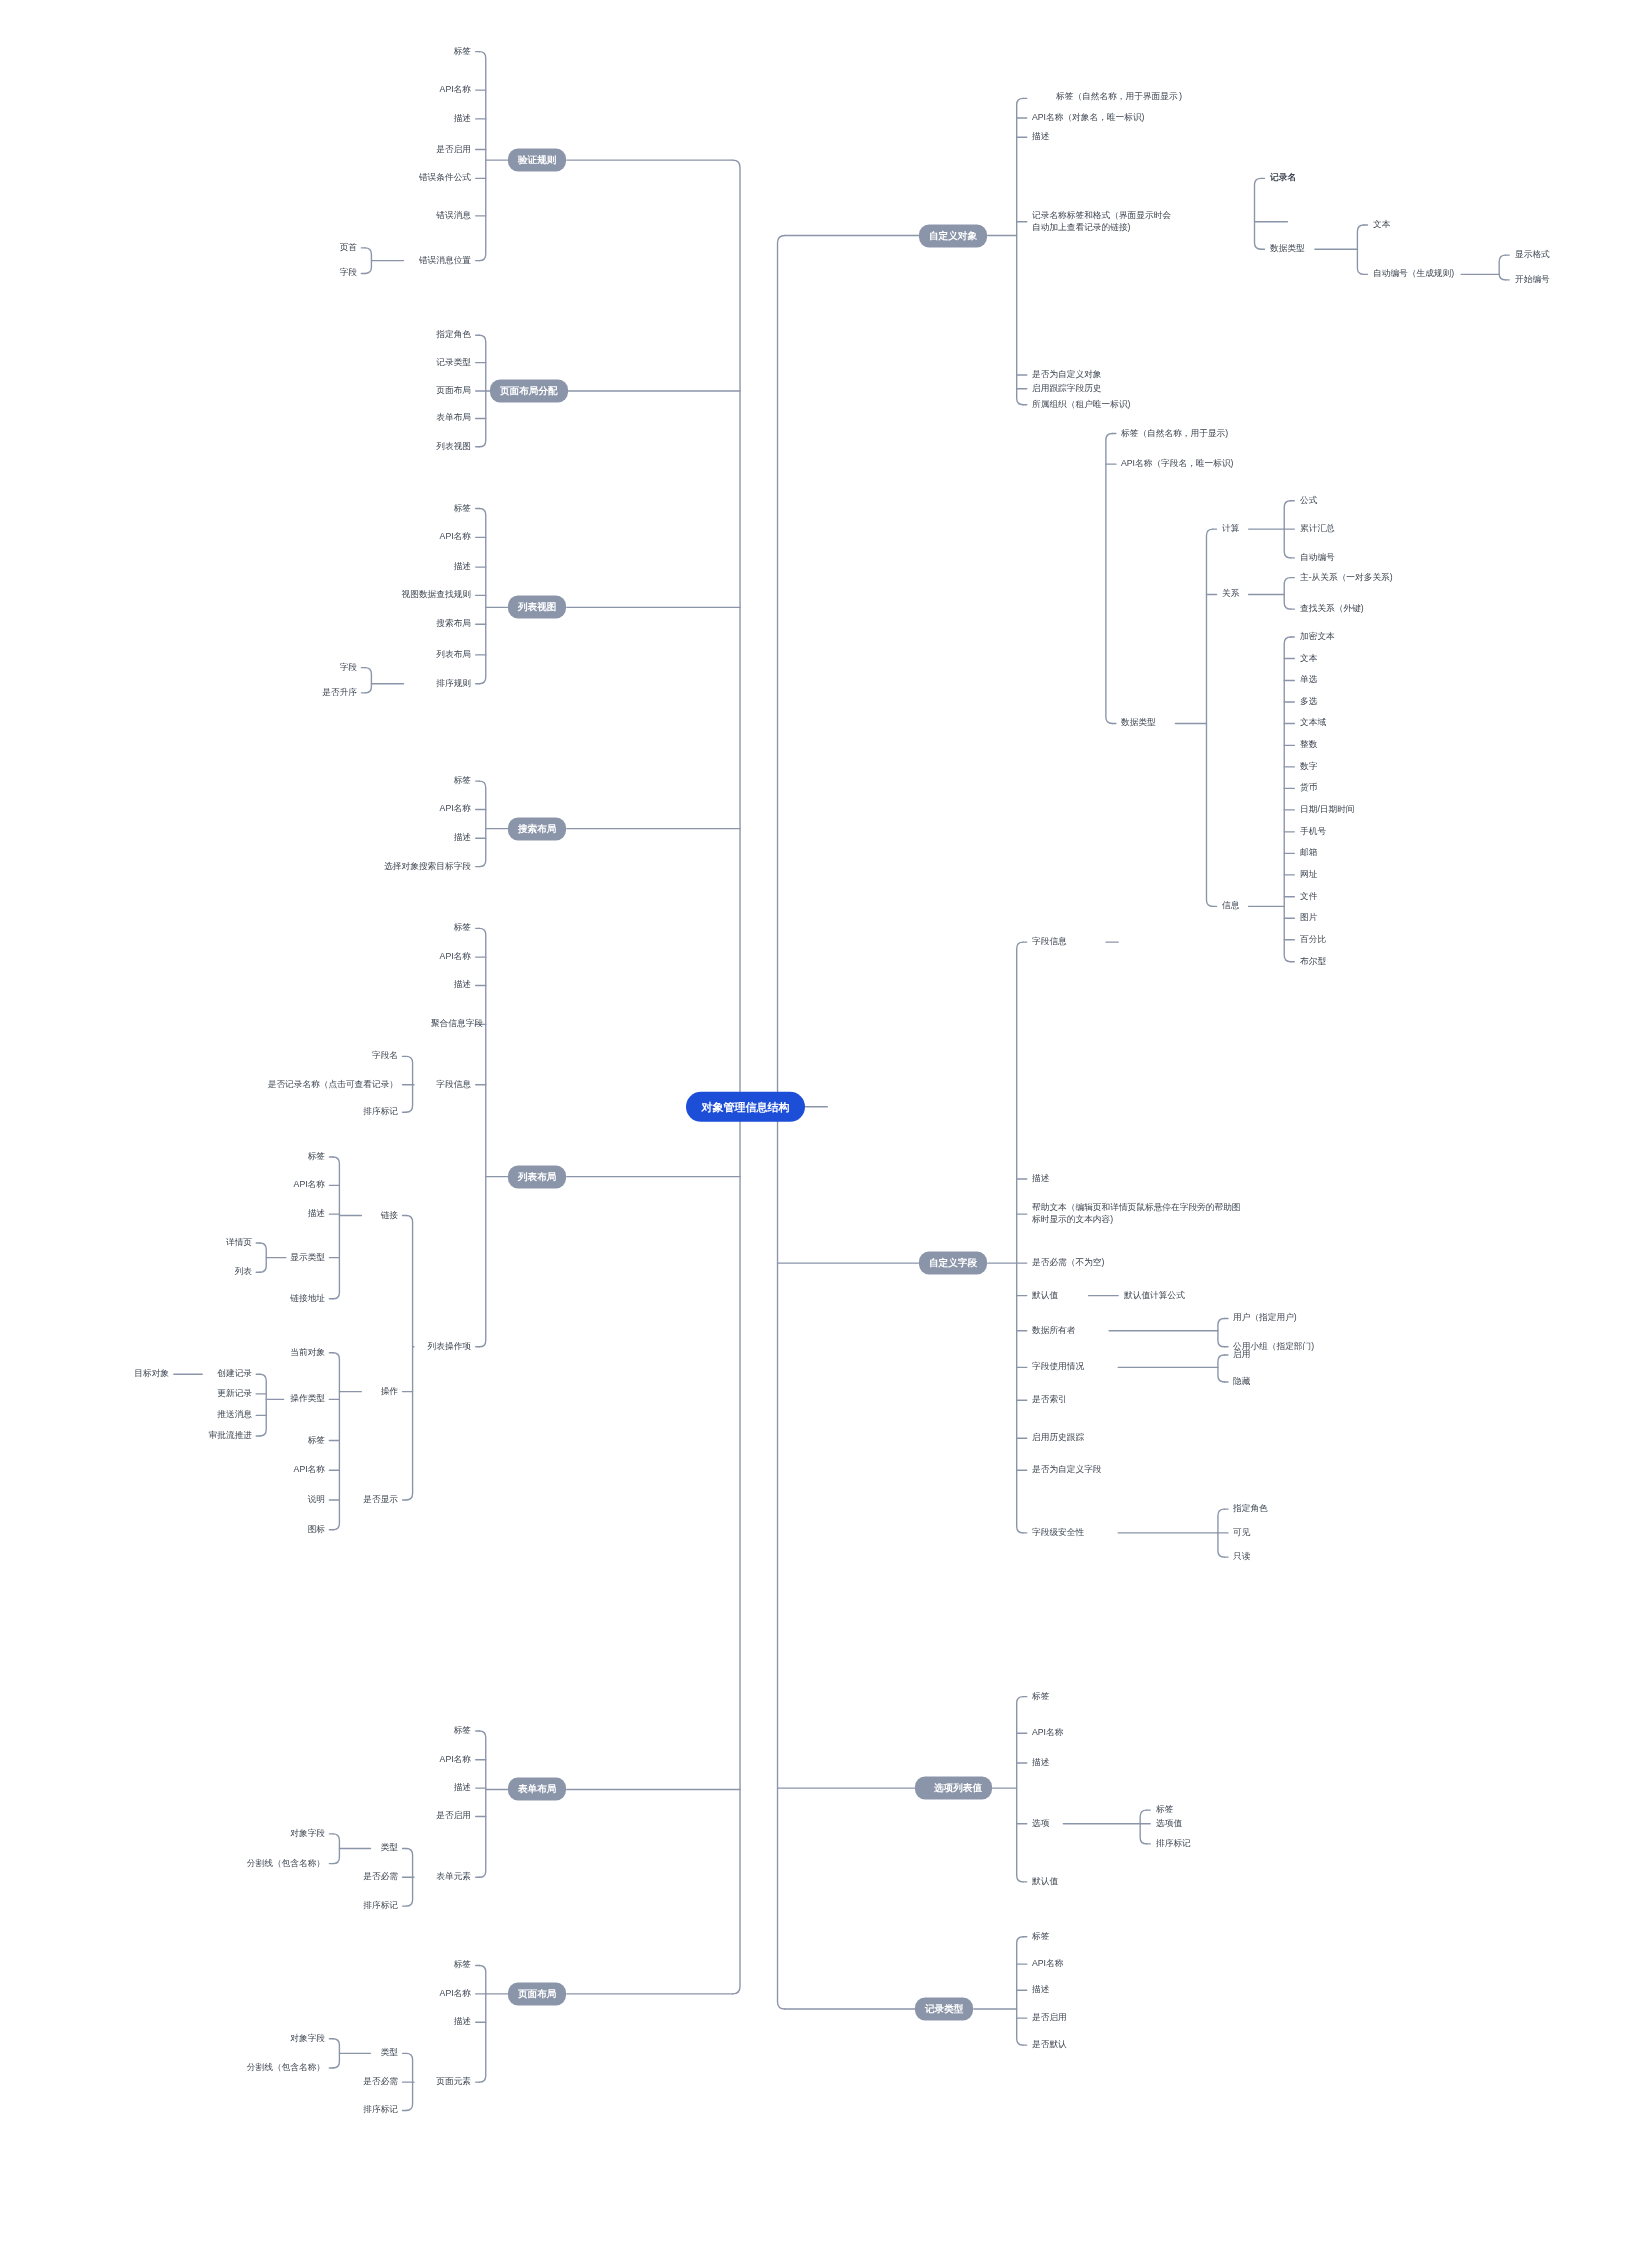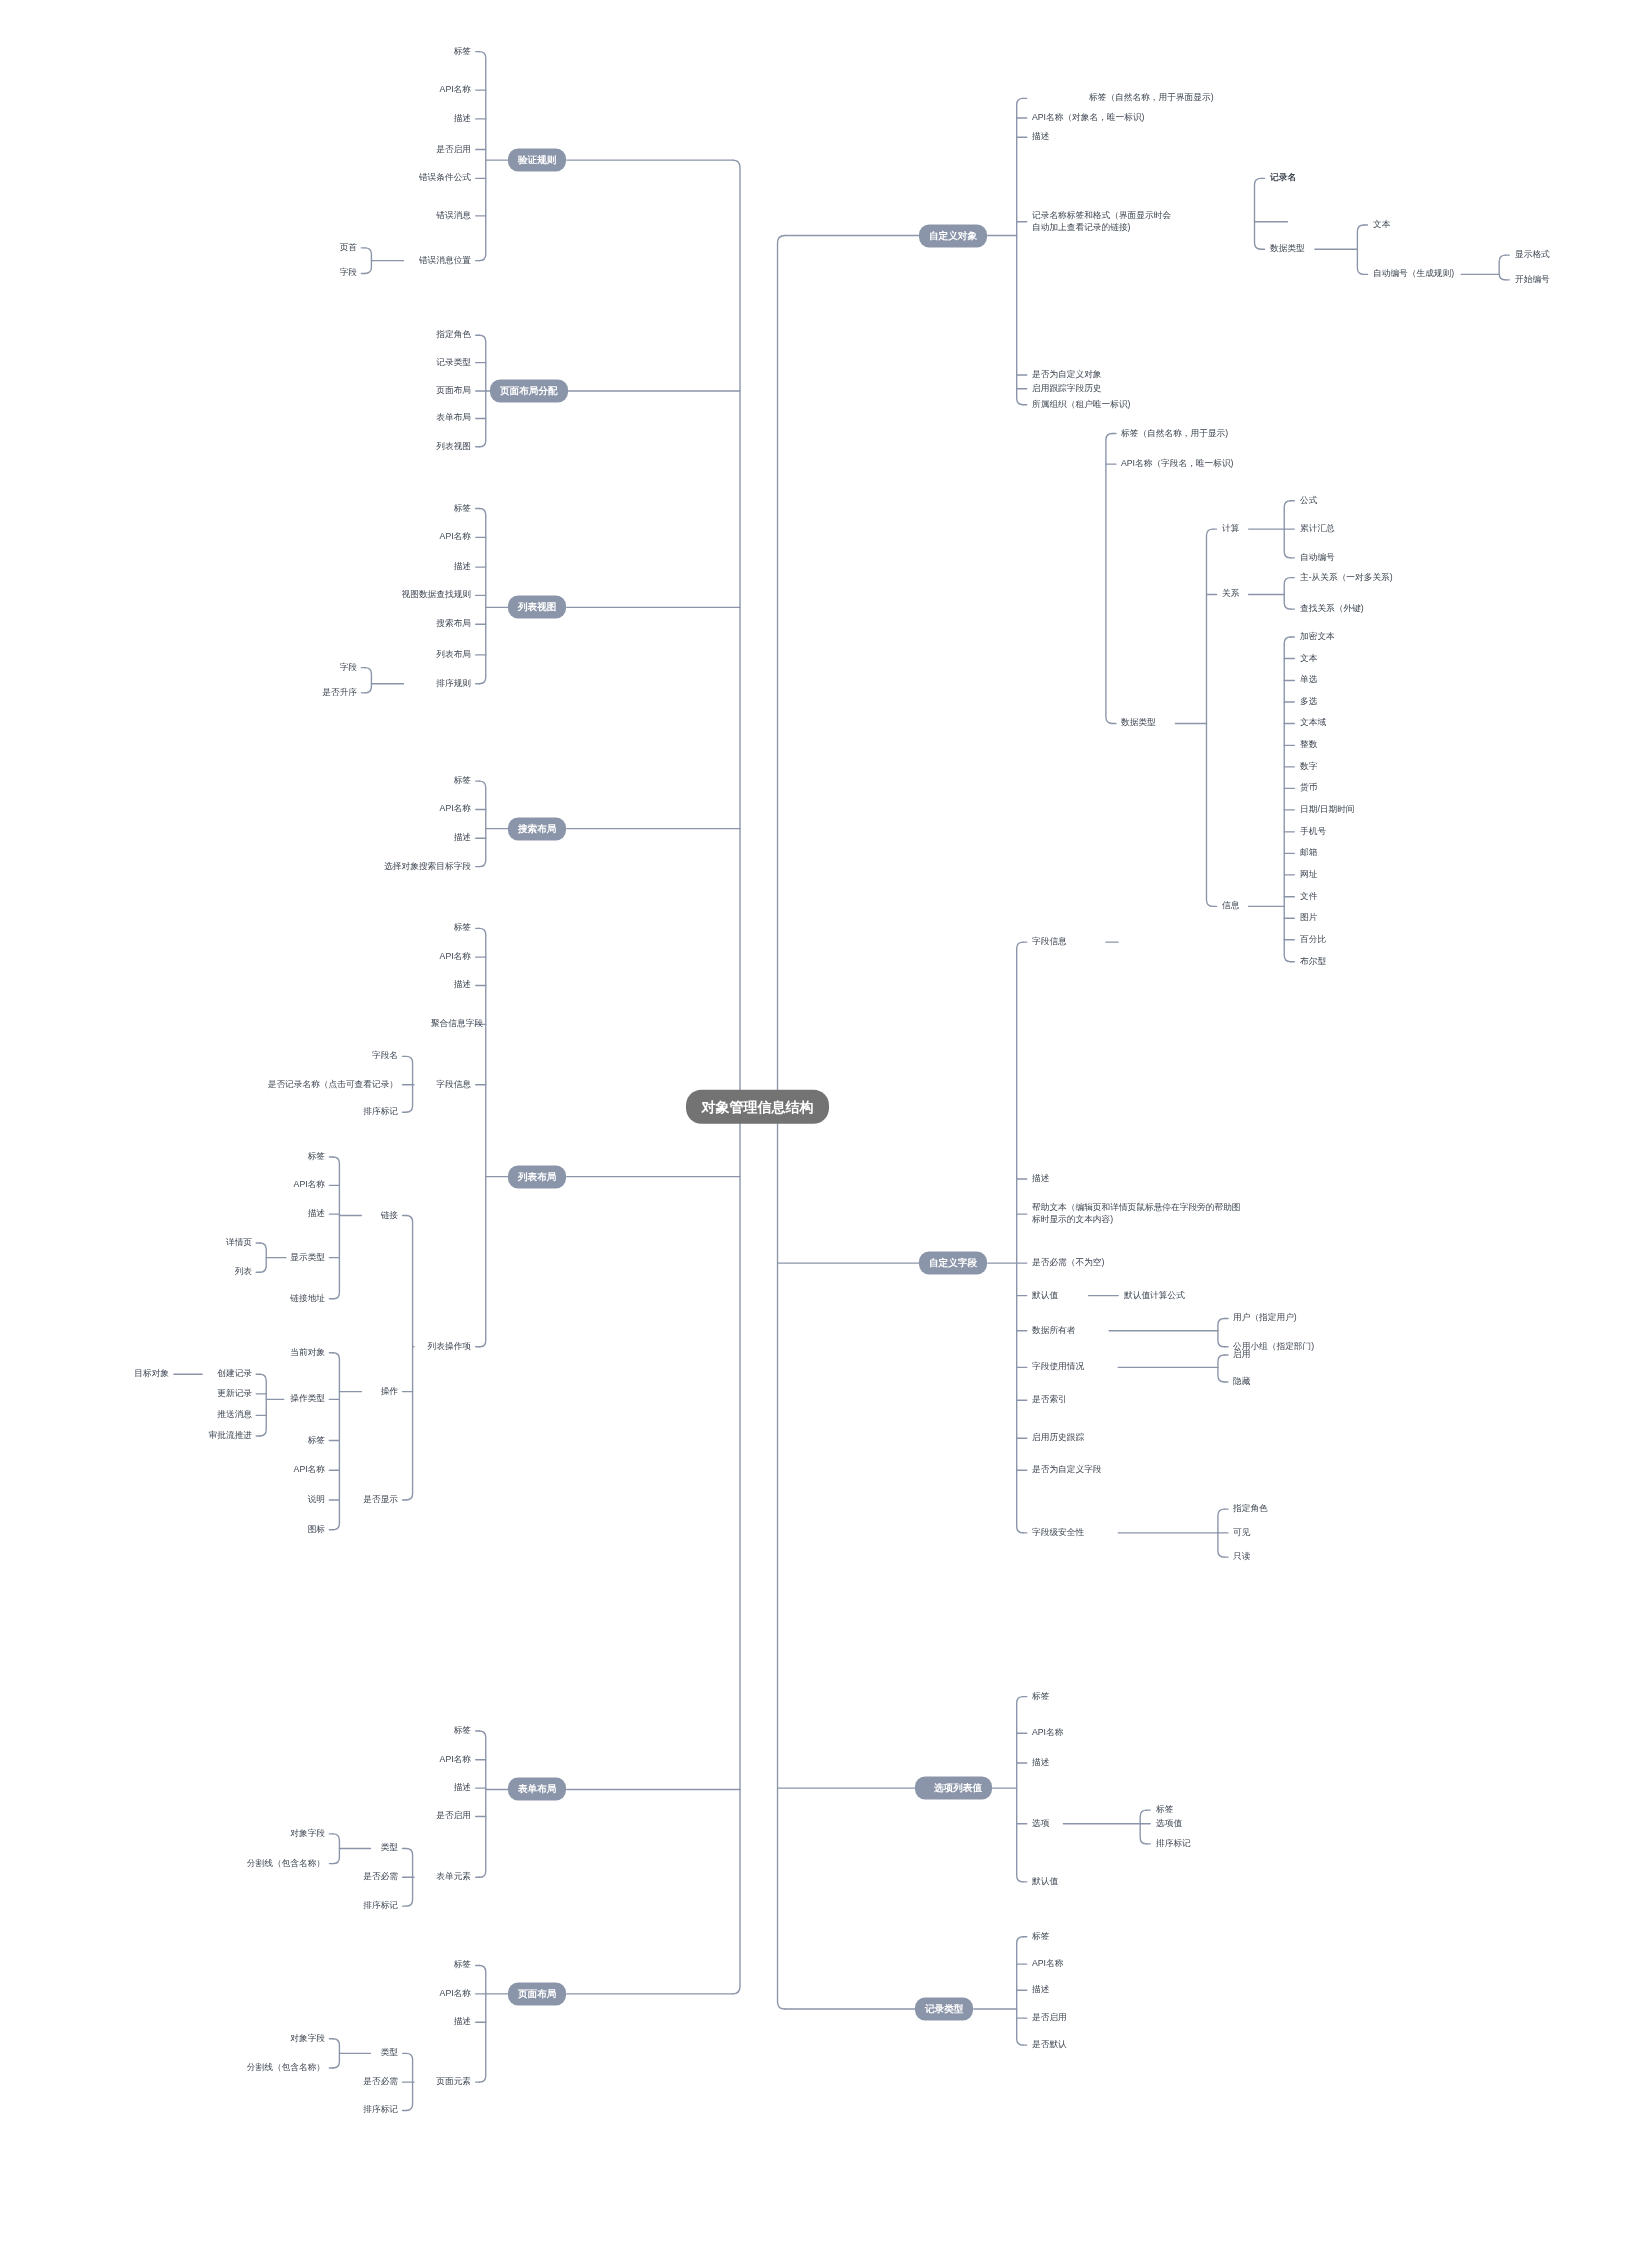--- a/index.html
+++ b/index.html
@@ -4,22 +4,22 @@
 <style>
   html,body{margin:0;padding:0;background:#ffffff;}
   body{font-family:"Liberation Sans","DejaVu Sans",sans-serif;}
   #stage{position:relative;width:1652px;height:2250px;background:#fff;overflow:hidden;}
   #wires{position:absolute;left:0;top:0;width:1652px;height:2250px;pointer-events:none;}
   .node{position:absolute;transform:translateY(-50%);white-space:pre;line-height:1.35;}
   .leaf{color:#3c4450;font-size:8.7px;}
   .leaf.r{text-align:right;}
   .pill{color:#ffffff;font-weight:bold;background:#8b95a9;border-radius:10px;
         padding:5px 10px;font-size:9.6px;text-align:center;box-sizing:border-box;}
-  .root{color:#ffffff;font-weight:bold;background:#737373;border-radius:15.5px;
-        padding:7.8px 15.5px;font-size:14px;text-align:center;}
+  .root{color:#ffffff;font-weight:bold;background:#1d4ed8;border-radius:15.5px;
+        padding:7.8px 15.5px;font-size:11px;text-align:center;}
 </style>
 </head>
 <body>
 
 <div id="stage">
   <svg id="wires" viewBox="0 0 3612 4920" width="1652" height="2250">
       <path d="M 1111 350 L 1062 350" fill="none" stroke="#8b95a9" stroke-width="3" stroke-linecap="round" stroke-linejoin="round"></path>
       <path d="M 1048 113 Q 1062 113 1062 127 L 1062 556 Q 1062 570 1048 570" fill="none" stroke="#8b95a9" stroke-width="3" stroke-linecap="round" stroke-linejoin="round"></path>
       <path d="M 1048 113 L 1040 113" fill="none" stroke="#8b95a9" stroke-width="3" stroke-linecap="round" stroke-linejoin="round"></path>
       <path d="M 1062 197 L 1040 197" fill="none" stroke="#8b95a9" stroke-width="3" stroke-linecap="round" stroke-linejoin="round"></path>
@@ -331,21 +331,21 @@
     <div class="node leaf r" style="top: 1965px; right: 1181px;">标签</div>
     <div class="node leaf r" style="top: 1994px; right: 1181px;">API名称</div>
     <div class="node leaf r" style="top: 2022px; right: 1181px;">描述</div>
     <div class="node leaf r" style="top: 2082px; right: 1181px;">页面元素</div>
     <div class="node leaf r" style="top: 2053px; right: 1254px;">类型</div>
     <div class="node leaf r" style="top: 2082px; right: 1254px;">是否必需</div>
     <div class="node leaf r" style="top: 2110px; right: 1254px;">排序标记</div>
     <div class="node leaf r" style="top: 2039px; right: 1327px;">对象字段</div>
     <div class="node leaf r" style="top: 2068px; right: 1327px;">分割线（包含名称）</div>
     <div class="node pill" style="top: 236px; left: 919px;">自定义对象</div>
-    <div class="node leaf" style="top: 98px; left: 1089px;">标签（自然名称，用于界面显示)</div>
+    <div class="node leaf" style="top: 98px; left: 1056px; font-family: Liberation Mono, monospace;">标签（自然名称，用于界面显示)</div>
     <div class="node leaf" style="top: 118px; left: 1032px;">API名称（对象名，唯一标识)</div>
     <div class="node leaf" style="top: 137px; left: 1032px;">描述</div>
     <div class="node leaf" style="top: 222px; left: 1032px;">记录名称标签和格式（界面显示时会
 自动加上查看记录的链接)</div>
     <div class="node leaf" style="top: 375px; left: 1032px;">是否为自定义对象</div>
     <div class="node leaf" style="top: 389px; left: 1032px;">启用跟踪字段历史</div>
     <div class="node leaf" style="top: 405px; left: 1032px;">所属组织（租户唯一标识)</div>
     <div class="node leaf" style="top: 178px; left: 1270px; font-weight: bold;">记录名</div>
     <div class="node leaf" style="top: 249px; left: 1270px;">数据类型</div>
     <div class="node leaf" style="top: 225px; left: 1373px;">文本</div>

